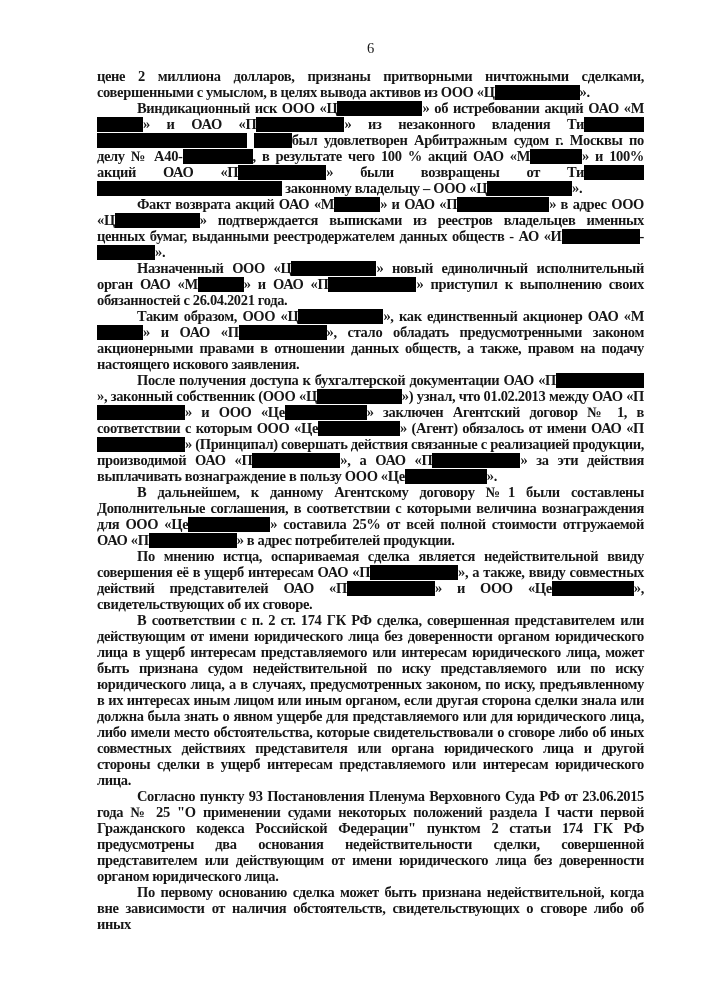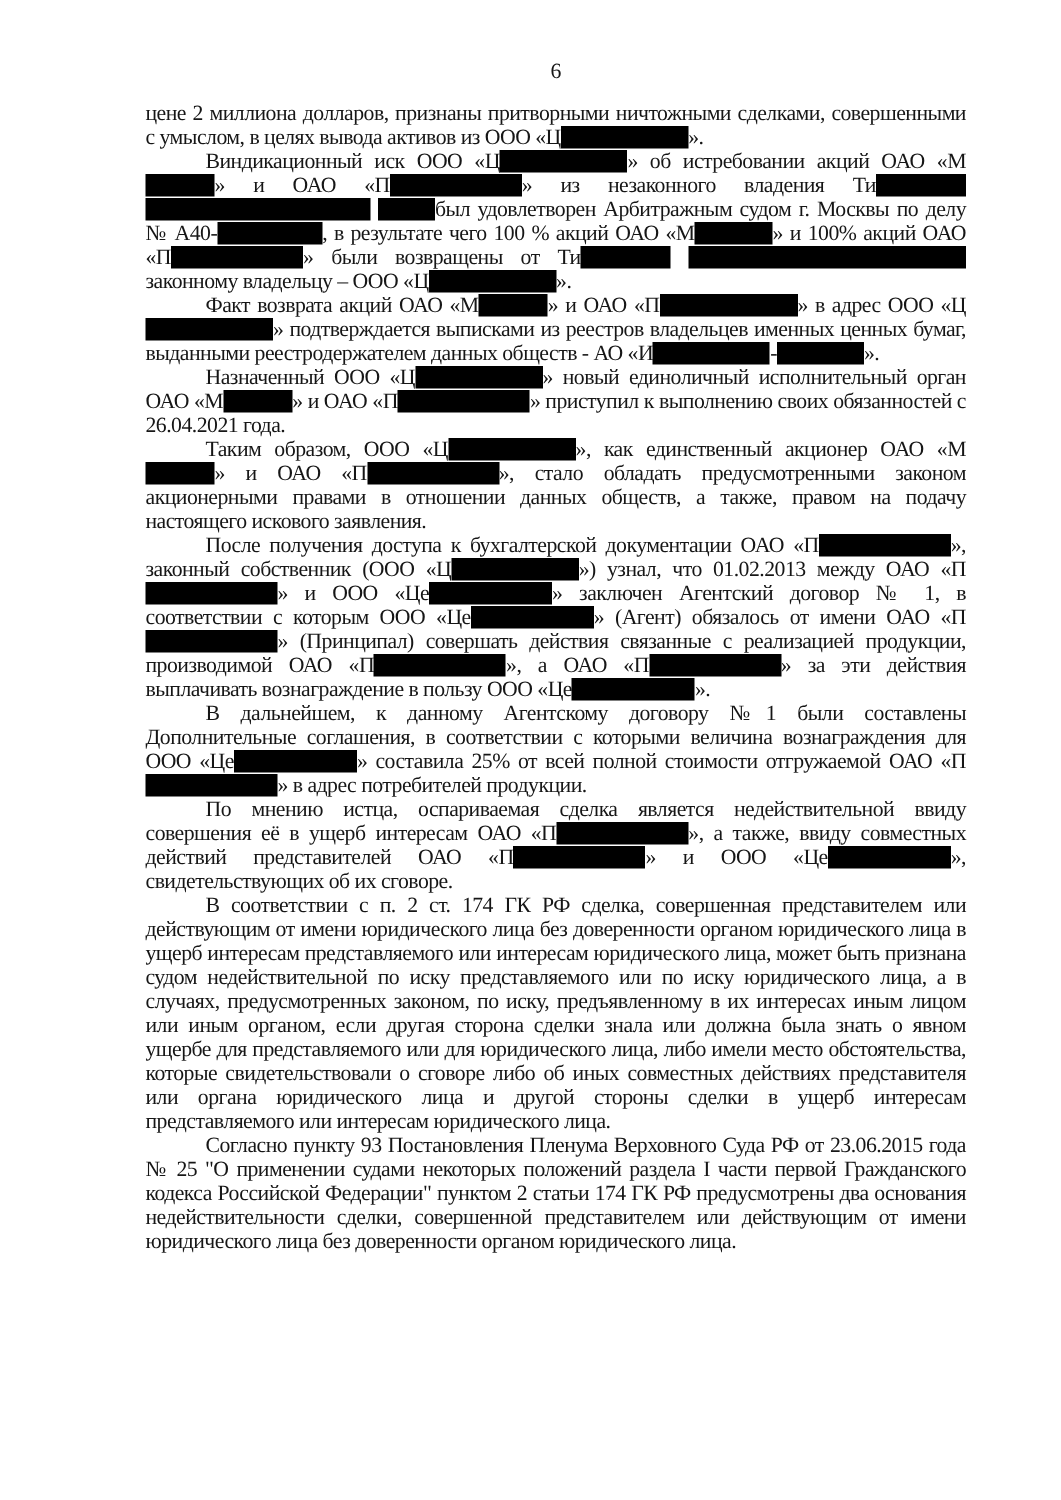--- a/index.html
+++ b/index.html
@@ -23,20 +23,21 @@
     margin: 40px 0 12px 97px;
     width: 547px;
     height: 16px;
     text-align: center;
   }
   .content {
     margin-left: 97px;
     width: 547px;
     text-align: justify;
     hyphens: none;
+    font-weight: bold;
   }
   p.para {
     margin: 0;
     padding: 0;
     text-indent: 0;
   }
   p.para.indent {
     text-indent: 40px;
   }
   .redaction {
@@ -55,14 +56,15 @@
       <p class="para">цене 2 миллиона долларов, признаны притворными ничтожными сделками, совершенными с умыслом, в целях вывода активов из ООО «Ц<span class="redaction" style="width: 85px; background: rgb(0, 0, 0);"></span>».</p>
       <p class="para indent">Виндикационный иск ООО «Ц<span class="redaction" style="width: 85px; background: rgb(0, 0, 0);"></span>» об истребовании акций ОАО «М<span class="redaction" style="width: 46px; background: rgb(0, 0, 0);"></span>» и ОАО «П<span class="redaction" style="width: 88px; background: rgb(0, 0, 0);"></span>» из незаконного владения Ти<span class="redaction" style="width: 60px; background: rgb(0, 0, 0);"></span> <span class="redaction" style="width: 150px; background: rgb(0, 0, 0);"></span> <span class="redaction" style="width: 38px; background: rgb(0, 0, 0);"></span>был удовлетворен Арбитражным судом г. Москвы по делу № А40-<span class="redaction" style="width: 70px; background: rgb(0, 0, 0);"></span>, в результате чего 100 % акций ОАО «М<span class="redaction" style="width: 52px; background: rgb(0, 0, 0);"></span>» и 100% акций ОАО «П<span class="redaction" style="width: 88px; background: rgb(0, 0, 0);"></span>» были возвращены от Ти<span class="redaction" style="width: 60px; background: rgb(0, 0, 0);"></span> <span class="redaction" style="width: 185px; background: rgb(0, 0, 0);"></span> законному владельцу – ООО «Ц<span class="redaction" style="width: 85px; background: rgb(0, 0, 0);"></span>».</p>
       <p class="para indent">Факт возврата акций ОАО «М<span class="redaction" style="width: 46px; background: rgb(0, 0, 0);"></span>» и ОАО «П<span class="redaction" style="width: 92px; background: rgb(0, 0, 0);"></span>» в адрес ООО «Ц<span class="redaction" style="width: 85px; background: rgb(0, 0, 0);"></span>» подтверждается выписками из реестров владельцев именных ценных бумаг, выданными реестродержателем данных обществ - АО «И<span class="redaction" style="width: 78px; background: rgb(0, 0, 0);"></span>-<span class="redaction" style="width: 58px; background: rgb(0, 0, 0);"></span>».</p>
       <p class="para indent">Назначенный ООО «Ц<span class="redaction" style="width: 85px; background: rgb(0, 0, 0);"></span>» новый единоличный исполнительный орган ОАО «М<span class="redaction" style="width: 46px; background: rgb(0, 0, 0);"></span>» и ОАО «П<span class="redaction" style="width: 88px; background: rgb(0, 0, 0);"></span>» приступил к выполнению своих обязанностей с 26.04.2021 года.</p>
       <p class="para indent">Таким образом, ООО «Ц<span class="redaction" style="width: 85px; background: rgb(0, 0, 0);"></span>», как единственный акционер ОАО «М<span class="redaction" style="width: 46px; background: rgb(0, 0, 0);"></span>» и ОАО «П<span class="redaction" style="width: 88px; background: rgb(0, 0, 0);"></span>», стало обладать предусмотренными законом акционерными правами в отношении данных обществ, а также, правом на подачу настоящего искового заявления.</p>
       <p class="para indent">После получения доступа к бухгалтерской документации ОАО «П<span class="redaction" style="width: 88px; background: rgb(0, 0, 0);"></span>», законный собственник (ООО «Ц<span class="redaction" style="width: 85px; background: rgb(0, 0, 0);"></span>») узнал, что 01.02.2013 между ОАО «П<span class="redaction" style="width: 88px; background: rgb(0, 0, 0);"></span>» и ООО «Це<span class="redaction" style="width: 82px; background: rgb(0, 0, 0);"></span>» заключен Агентский договор № 1, в соответствии с которым ООО «Це<span class="redaction" style="width: 82px; background: rgb(0, 0, 0);"></span>» (Агент) обязалось от имени ОАО «П<span class="redaction" style="width: 88px; background: rgb(0, 0, 0);"></span>» (Принципал) совершать действия связанные с реализацией продукции, производимой ОАО «П<span class="redaction" style="width: 88px; background: rgb(0, 0, 0);"></span>», а ОАО «П<span class="redaction" style="width: 88px; background: rgb(0, 0, 0);"></span>» за эти действия выплачивать вознаграждение в пользу ООО «Це<span class="redaction" style="width: 82px; background: rgb(0, 0, 0);"></span>».</p>
       <p class="para indent">В дальнейшем, к данному Агентскому договору №1 были составлены Дополнительные соглашения, в соответствии с которыми величина вознаграждения для ООО «Це<span class="redaction" style="width: 82px; background: rgb(0, 0, 0);"></span>» составила 25% от всей полной стоимости отгружаемой ОАО «П<span class="redaction" style="width: 88px; background: rgb(0, 0, 0);"></span>» в адрес потребителей продукции.</p>
       <p class="para indent">По мнению истца, оспариваемая сделка является недействительной ввиду совершения её в ущерб интересам ОАО «П<span class="redaction" style="width: 88px; background: rgb(0, 0, 0);"></span>», а также, ввиду совместных действий представителей ОАО «П<span class="redaction" style="width: 88px; background: rgb(0, 0, 0);"></span>» и ООО «Це<span class="redaction" style="width: 82px; background: rgb(0, 0, 0);"></span>», свидетельствующих об их сговоре.</p>
       <p class="para indent">В соответствии с п. 2 ст. 174 ГК РФ сделка, совершенная представителем или действующим от имени юридического лица без доверенности органом юридического лица в ущерб интересам представляемого или интересам юридического лица, может быть признана судом недействительной по иску представляемого или по иску юридического лица, а в случаях, предусмотренных законом, по иску, предъявленному в их интересах иным лицом или иным органом, если другая сторона сделки знала или должна была знать о явном ущербе для представляемого или для юридического лица, либо имели место обстоятельства, которые свидетельствовали о сговоре либо об иных совместных действиях представителя или органа юридического лица и другой стороны сделки в ущерб интересам представляемого или интересам юридического лица.</p>
       <p class="para indent">Согласно пункту 93 Постановления Пленума Верховного Суда РФ от 23.06.2015 года № 25 "О применении судами некоторых положений раздела I части первой Гражданского кодекса Российской Федерации" пунктом 2 статьи 174 ГК РФ предусмотрены два основания недействительности сделки, совершенной представителем или действующим от имени юридического лица без доверенности органом юридического лица.</p>
+      <p class="para indent">По первому основанию сделка может быть признана недействительной, когда вне зависимости от наличия обстоятельств, свидетельствующих о сговоре либо об иных</p>
     </div>
 </div>
 
 </body></html>

